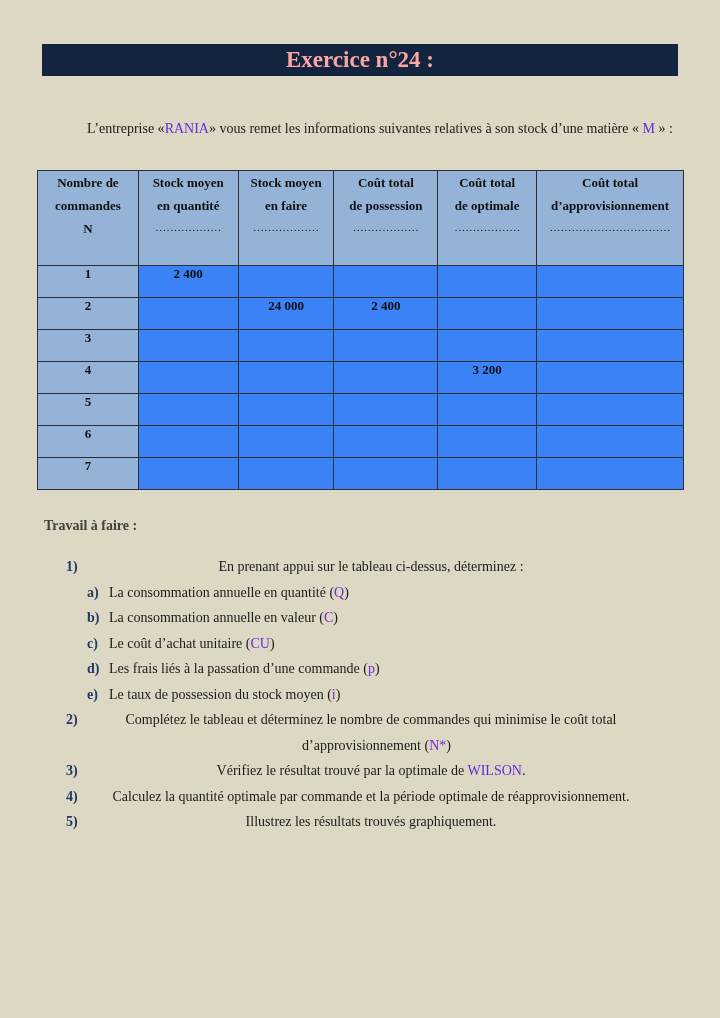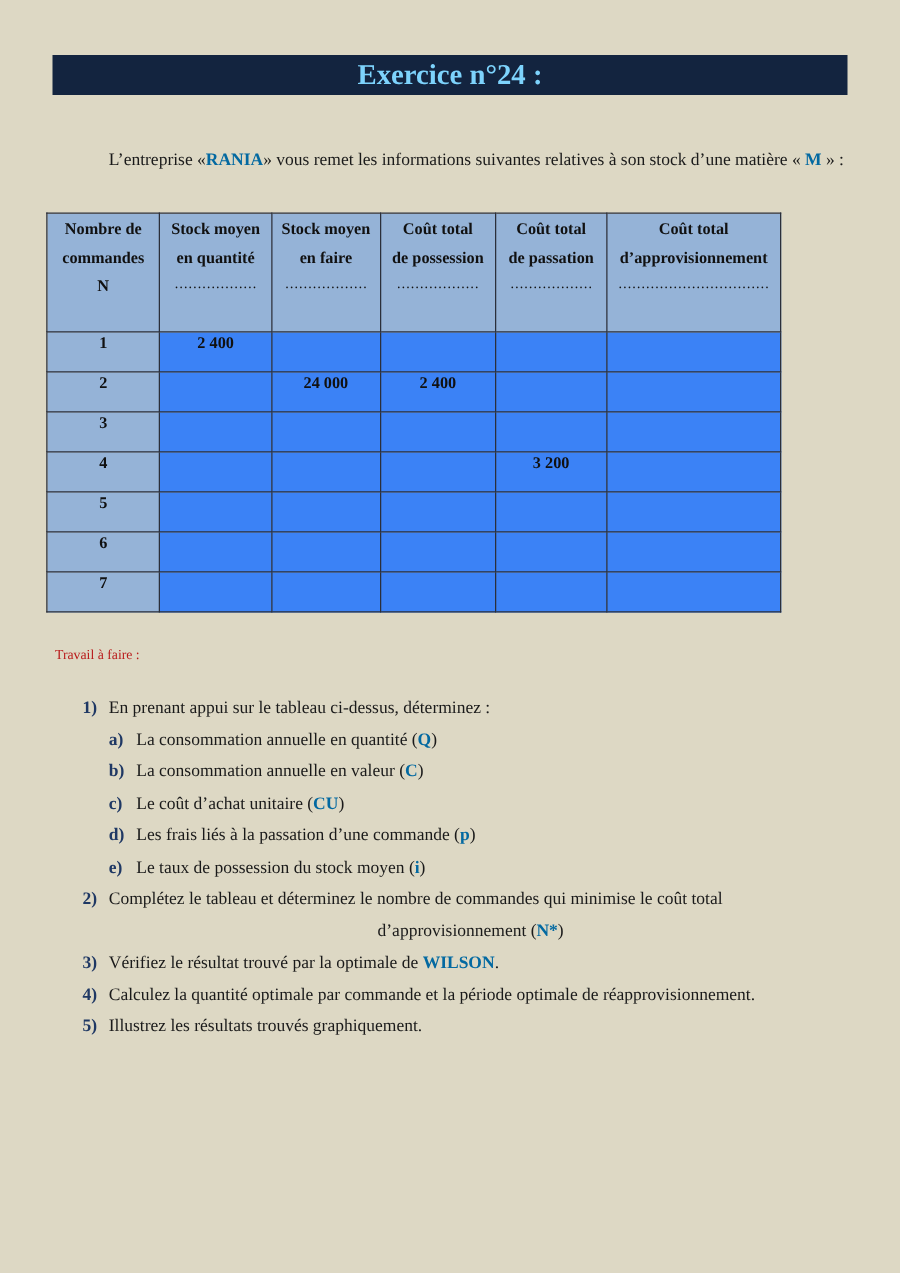--- a/index.html
+++ b/index.html
@@ -7,36 +7,36 @@
     width: 720px; height: 1018px;
     background: #ddd8c4;
     font-family: "Liberation Serif", "DejaVu Serif", serif;
     color: #1a1a1a;
     position: relative;
     overflow: hidden;
   }
   .title-bar {
     position: absolute; left: 42px; top: 44px; width: 636px; height: 32px;
     background: #13243f;
-    color: #7dd3fc;
+    color: #fca5a5;
     font-weight: bold;
     font-size: 23px;
     text-align: center;
     line-height: 32px;
   }
   .intro {
     position: absolute; left: 44px; top: 119px; width: 633px;
     font-size: 14px; line-height: 20px;
     text-align: justify;
     text-indent: 43px;
   }
-  .accent { color: #0369a1; font-weight: bold; }
+  .accent { color: #6d28d9; font-weight: normal; }
   table.stock {
     position: absolute; left: 37px; top: 170px;
-    width: 588px;
+    width: 647px;
     border-collapse: collapse;
     font-size: 13px;
   }
   table.stock th, table.stock td {
     border: 1px solid #2b2f3a;
     text-align: center;
     vertical-align: top;
     padding: 0;
   }
   table.stock th {
@@ -53,29 +53,29 @@
     background: #3b82f6;
     font-weight: bold;
     line-height: 16px;
     padding-top: 0px;
     color: #111;
   }
   table.stock td.ncol { background: #95b3d7; }
   table.stock td span { display:block; padding-top: 0px; }
   .section-title {
     position: absolute; left: 44px; top: 518px;
-    font-size: 11px; font-weight: normal; color: #b91c1c;
+    font-size: 14px; font-weight: bold; color: #404040;
   }
   .tasks {
     position: absolute; left: 66px; top: 554px; width: 600px;
     font-size: 14px;
   }
   .task { position: relative; line-height: 25.5px; }
   .task .num { position: absolute; left: 0; font-weight: bold; color: #1f3864; }
-  .task .txt { display: block; margin-left: 21px; }
+  .task .txt { display: block; margin-left: 10px; text-align: center; }
   .sub { position: relative; line-height: 25.5px; margin-left: 21px; }
   .sub .num { position: absolute; left: 0; font-weight: bold; color: #1f3864; }
   .sub .txt { display: block; margin-left: 22px; }
   .task .txt2 { display:block; margin-left: 21px; text-align: center; }
 </style>
 </head>
 <body>
 
 <div class="title-bar">Exercice n°24 :</div>
 
@@ -89,21 +89,21 @@
       <col style="width:104px">
       <col style="width:99px">
       <col style="width:147px">
   </colgroup>
   <thead>
     <tr>
       <th><span>Nombre de</span><br><span>commandes</span><br><span>N</span></th>
       <th><span>Stock moyen</span><br><span>en quantité</span><span class="dots">………………</span></th>
       <th><span>Stock moyen</span><br><span>en faire</span><span class="dots">………………</span></th>
       <th><span>Coût total</span><br><span>de possession</span><span class="dots">………………</span></th>
-      <th><span>Coût total</span><br><span>de passation</span><span class="dots">………………</span></th>
+      <th><span>Coût total</span><br><span>de optimale</span><span class="dots">………………</span></th>
       <th><span>Coût total</span><br><span>d’approvisionnement</span><span class="dots">……………………………</span></th>
     </tr>
   </thead>
   <tbody>
     <tr>
       <td class="ncol">
           <span>1</span>
         </td>
       <td>
           <span>2 400</span>

